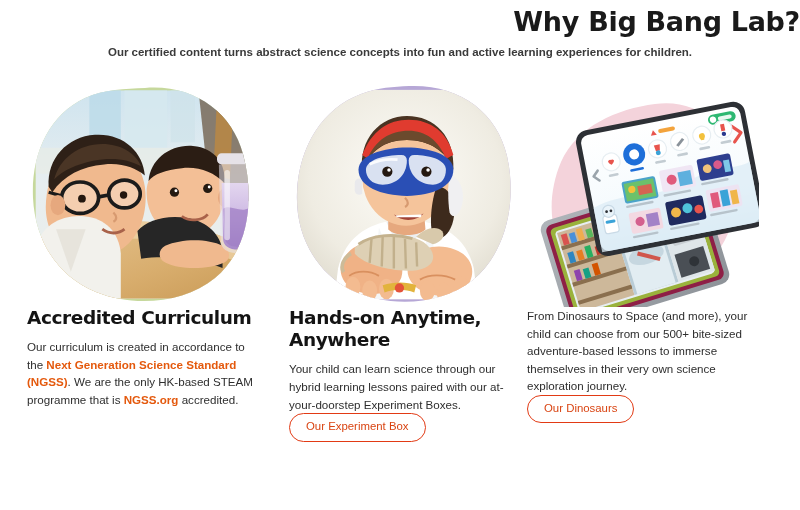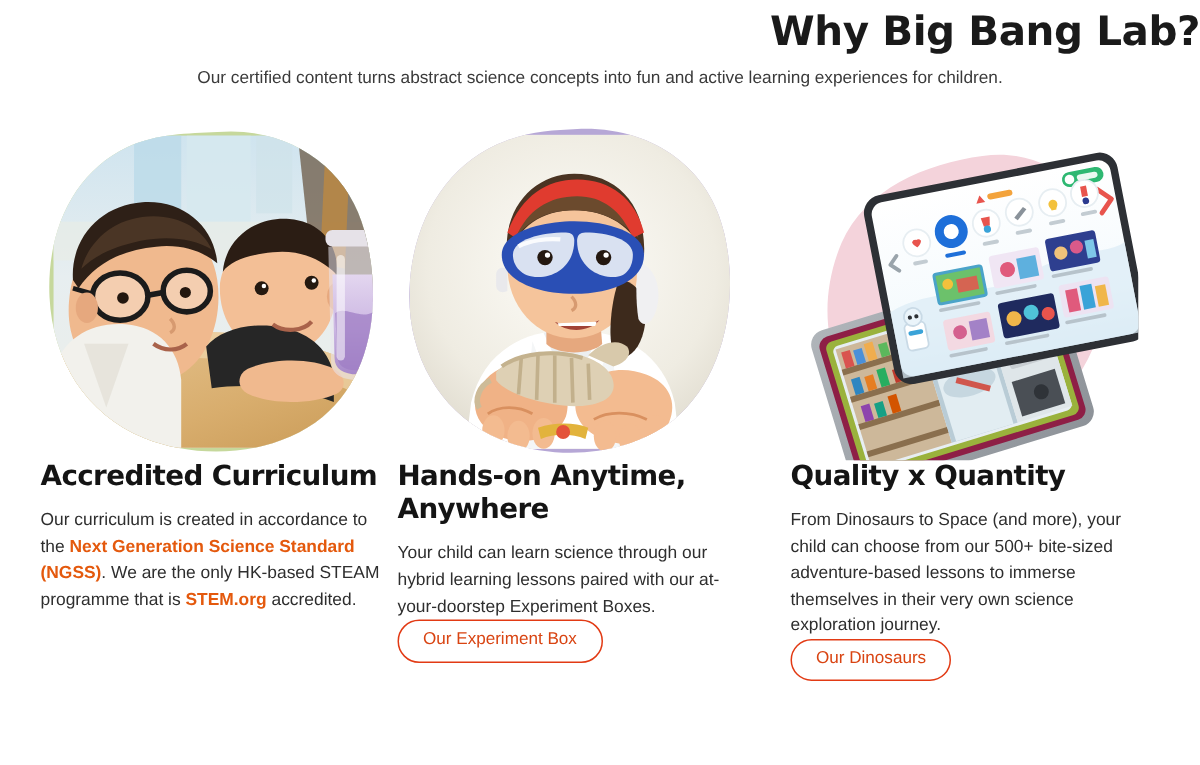--- a/index.html
+++ b/index.html
@@ -17,29 +17,29 @@
     position:absolute;left:0;top:6px;width:800px;
     text-align:right;
     font-family:"DejaVu Sans", sans-serif;
     font-size:27px;font-weight:700;letter-spacing:-0.3px;
     color:#1a1a1a;
     margin:0;
   }
   .hero-sub{
     position:absolute;left:0;top:46px;width:800px;
     text-align:center;
-    font-size:11.5px;font-weight:400;color:#3a3a3a;
+    font-size:11.5px;font-weight:700;color:#3a3a3a;
     margin:0;
   }
 
   
   .cols{position:absolute;left:0;top:82px;width:800px;height:420px;}
   .col{position:absolute;top:0;width:232px;}
   .col-0{left:27px;}
-  .col-1{left:265px;}
+  .col-1{left:289px;}
   .col-2{left:527px;}
 
   
   .media{
     position:relative;width:232px;height:225px;
     overflow:hidden;
   }
   .blob{
     position:absolute;left:0;top:0;width:232px;height:225px;
   }
@@ -170,21 +170,21 @@
                 <path d="M201 100 L237 100 L235.5 160 C235.5 168 229 172 219 172 C209 172 202.5 168 202.5 160 Z" fill="url(#jarliquid)"></path>
                 <path d="M203 128 C210 122 222 134 232 126 L231 158 C231 166 226 169 218 169 C210 169 204.5 166 204.5 158 Z" fill="#9f7dc4" opacity="0.75"></path>
                 <rect x="204" y="86" width="6" height="76" rx="3" fill="#ffffff" opacity="0.55"></rect>
               </g>
             </g>
           </svg>
         </div>
       </div>
 
       <h2 class="col-title">Accredited Curriculum</h2>
-      <p class="col-body">Our curriculum is created in accordance to the <span class="lnk">Next Generation Science Standard (NGSS)</span>. We are the only HK-based STEAM programme that is <span class="lnk">STEM.org</span> accredited.</p>
+      <p class="col-body">Our curriculum is created in accordance to the <span class="lnk">Next Generation Science Standard (NGSS)</span>. We are the only HK-based STEAM programme that is <span class="lnk">NGSS.org</span> accredited.</p>
       <div class="btn-wrap"></div>
     </div>
 
     <div class="col col-1">
       <div class="media">
         <div class="blob">
           <svg viewBox="0 0 232 225" xmlns="http://www.w3.org/2000/svg">
             <defs>
               <clipPath id="clip2">
                 <path d="M120 4 C170 2 208 30 218 74 C228 118 218 170 184 198 C150 224 100 226 62 208 C26 190 6 152 8 110 C10 64 34 26 72 12 C90 5 104 5 120 4 Z"></path>
@@ -433,21 +433,20 @@
                 <circle cx="77" cy="118" r="6" fill="#eaf4fa" stroke="#c9dae6" stroke-width="1.2"></circle>
                 <circle cx="75" cy="118" r="1.4" fill="#2d3035"></circle>
                 <circle cx="79.4" cy="118" r="1.4" fill="#2d3035"></circle>
                 <rect x="72" y="127" width="10" height="3" rx="1.5" fill="#3aa3d8"></rect>
               </g>
             </g>
           </svg>
         </div>
       </div>
 
-      <h2 class="col-title">Quality x Quantity</h2>
       <p class="col-body">From Dinosaurs to Space (and more), your child can choose from our 500+ bite-sized adventure-based lessons to immerse themselves in their very own science exploration journey.</p>
       <div class="btn-wrap">
         <span class="btn">Our Dinosaurs</span>
       </div>
     </div>
 
   </div>
 </div>
 
 </body></html>

